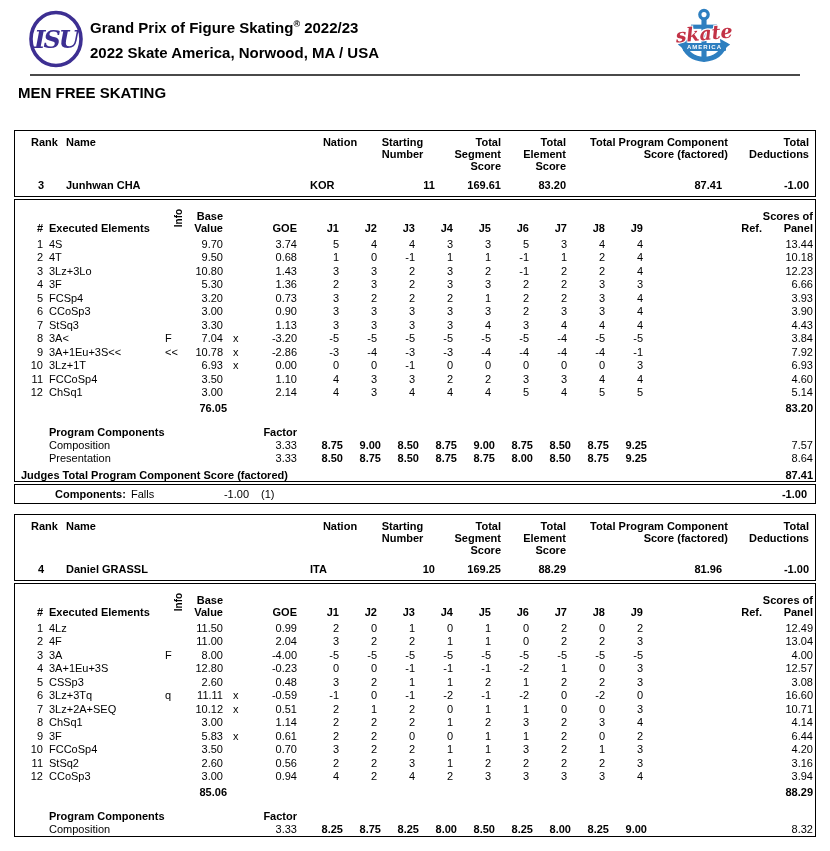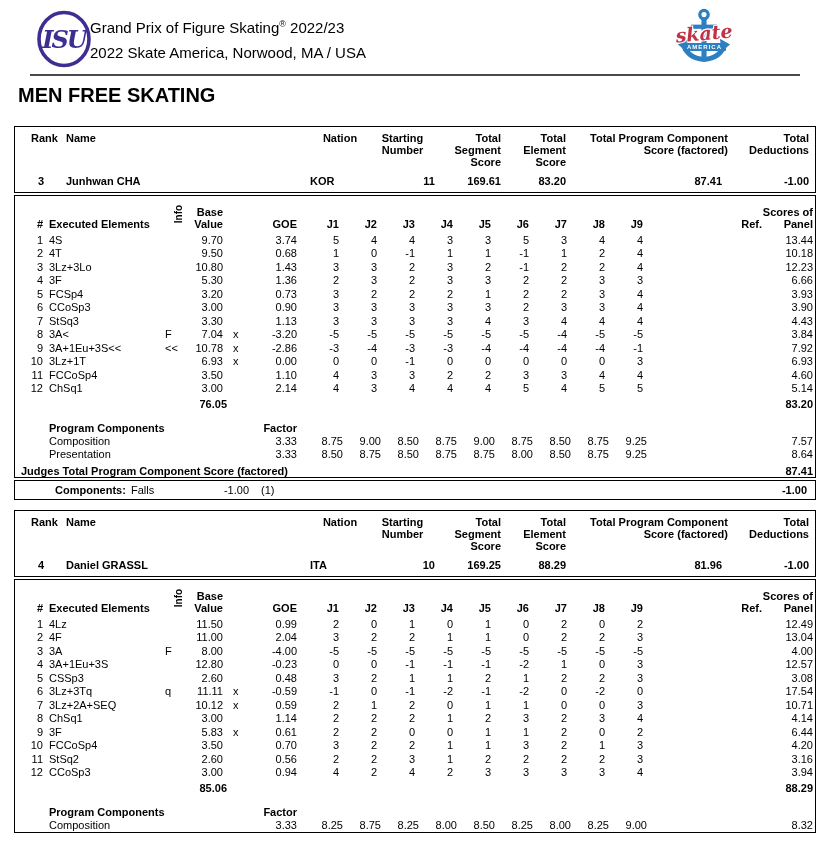--- a/index.html
+++ b/index.html
@@ -5,56 +5,56 @@
   * { margin:0; padding:0; box-sizing:border-box; }
   html,body { background:#fff; }
   body {
     width:830px; height:851px; overflow:hidden;
     font-family:"Liberation Sans", sans-serif; color:#000;
   }
   .page { padding:8px 14px 0 14px; position:relative; }
 
   
   .doc-header { position:relative; height:64px; }
-  .isu-logo { position:absolute; left:22px; top:2px;text-align:center; }
+  .isu-logo { position:absolute; left:14px; top:2px;text-align:center; }
   .titles { position:absolute; left:76px; top:4px; }
-  .title-line { font-size:15px; font-weight:normal; line-height:25px; white-space:nowrap; }
+  .title-line { font-size:15px; font-weight:bold; line-height:25px; white-space:nowrap; }
   sup.reg { font-size:9px; }
   .sa-logo { position:absolute; right:72px; top:-2px; width:80px; height:66px; }
   .sa-anchor { position:absolute; left:12px; top:0; }
   .sa-skate {
     position:absolute; left:6px; top:16px; width:68px; text-align:center;
     font-family:"DejaVu Serif", serif; font-style:italic; font-weight:bold;
     font-size:19px; color:#c23246; transform:rotate(-5deg);
     text-shadow:-1px -1px 0 #fff, 1px -1px 0 #fff, -1px 1px 0 #fff, 1px 1px 0 #fff;
   }
   .sa-banner {
     position:absolute; left:19px; top:37px; background:#2e7fc0; color:#fff;
     font-size:6px; font-weight:bold; letter-spacing:1px; padding:1px 4px; border-radius:1px;
   }
   .top-rule { border-top:2px solid #4a4a4a; margin:2px 16px 0 16px; }
   .h1 { font-size:15px; font-weight:bold; margin:13px 0 0 4px; }
-  .h2 { font-size:20px; font-weight:bold; margin:8px 0 19px 4px; }
+  .h2 { font-size:15px; font-weight:bold; margin:8px 0 29px 4px; }
 
   
   .box { border:1.5px solid #000; background:#fff;margin-top:8px; }
   .skater-section { margin-bottom:10px; }
   .elements-box { margin-top:2px; }
   .deductions-box { margin-top:2px; }
 
   table { width:100%; table-layout:fixed; border-collapse:collapse; }
   td, th { font-size:11px; white-space:nowrap; vertical-align:bottom; }
   .al { text-align:left; } .ar { text-align:right; } .ac { }
   .b { font-weight:bold;margin-top:48px; }
   .pre { white-space:pre-line; }
   .padl { padding-left:6px; }
   .padl16 { padding-left:16px; }
   .padr2 { padding-right:2px; }
   .padr4 { padding-right:4px; }
-  .padr6 { padding-right:6px; }
+  .padr6 { padding-right:6px;font-weight:bold; }
   .padr8 { padding-right:8px; }
   .padr10 { padding-right:10px; }
   .padr14 { padding-right:14px; }
   .padr16 { padding-right:16px; }
 
   
   .summary-table th { font-weight:bold; vertical-align:top; padding-top:5px; line-height:12px; }
   .summary-table .vals td { height:24px; padding-bottom:5px; font-weight:bold; }
 
   
@@ -741,29 +741,29 @@
                 <td class="ar padr10">0</td>
                 <td class="ar padr10">-1</td>
                 <td class="ar padr10">-2</td>
                 <td class="ar padr10">-1</td>
                 <td class="ar padr10">-2</td>
                 <td class="ar padr10">0</td>
                 <td class="ar padr10">-2</td>
                 <td class="ar padr10">0</td>
                 <td></td>
                 <td class="ar"></td>
-                <td class="ar padr2">17.54</td>
+                <td class="ar padr2">16.60</td>
               </tr>
               <tr class="el-row">
                 <td class="ar">7</td>
                 <td class="al padl">3Lz+2A+SEQ</td>
                 <td class="ac"></td>
                 <td class="ar padr4">10.12</td>
                 <td class="al">&nbsp;&nbsp;x</td>
-                <td class="ar padr14">0.59</td>
+                <td class="ar padr14">0.51</td>
                 <td class="ar padr10">2</td>
                 <td class="ar padr10">1</td>
                 <td class="ar padr10">2</td>
                 <td class="ar padr10">0</td>
                 <td class="ar padr10">1</td>
                 <td class="ar padr10">1</td>
                 <td class="ar padr10">0</td>
                 <td class="ar padr10">0</td>
                 <td class="ar padr10">3</td>
                 <td></td>

